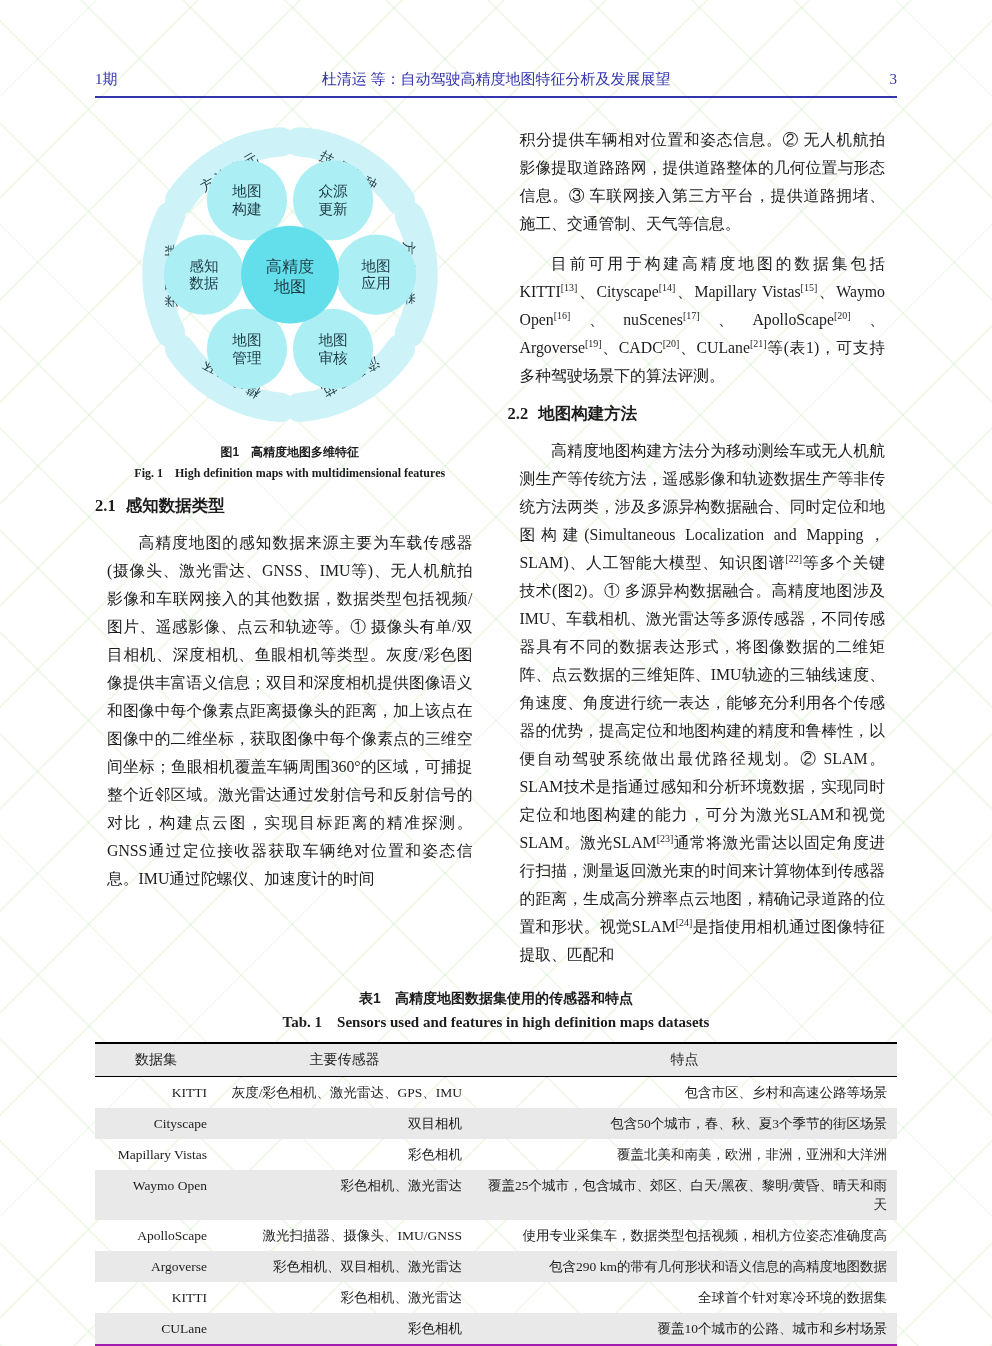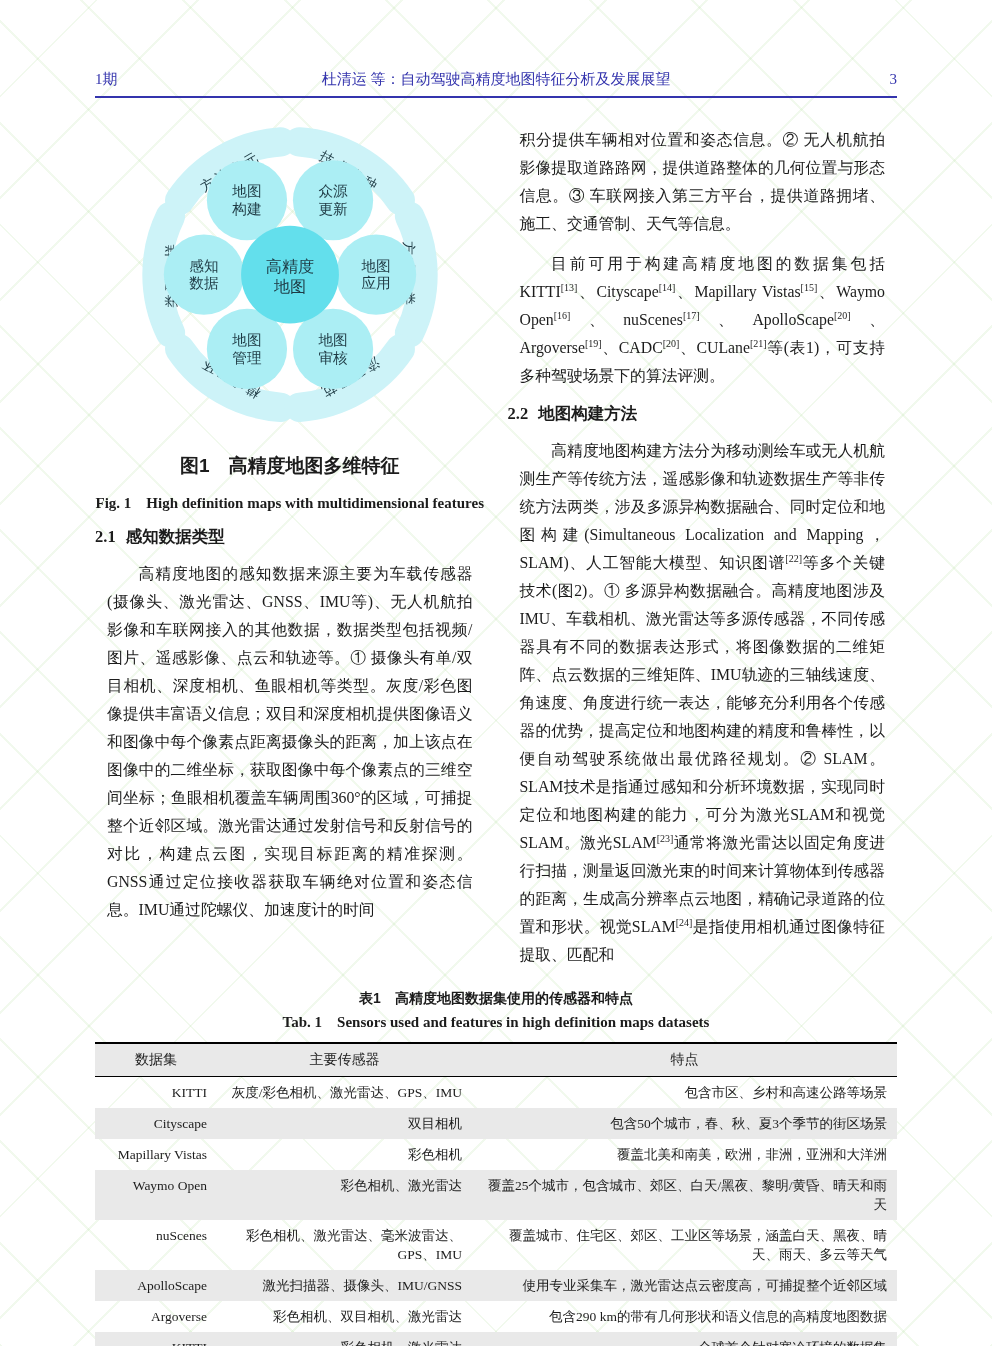--- a/index.html
+++ b/index.html
@@ -53,25 +53,25 @@
   .flower text{
     font-family:"Liberation Serif","DejaVu Serif",serif;
     fill:var(--diagram-text);
   }
   .flower .sat-label{font-size:15px;text-anchor:middle;}
   .flower .center-label{font-size:16.5px;text-anchor:middle;}
   .flower .petal-label{font-size:14px;text-anchor:middle;letter-spacing:3px;}
 
   .fig-caption-zh{
     font-family:"Liberation Sans","DejaVu Sans",sans-serif;
-    font-weight:bold;font-size:19px;margin-top:9px;
+    font-weight:bold;font-size:12px;
   }
   .fig-caption-en{
     font-family:"Liberation Serif","DejaVu Serif",serif;
-    font-weight:bold;font-size:15px;margin-top:15px;
+    font-weight:bold;font-size:12px;margin-top:4px;
   }
 
   .sec-head{font-size:16.5px;font-weight:bold;margin:13px 0 8px 0;}
   .sec-head .num{font-family:"Liberation Serif","DejaVu Serif",serif;margin-right:10px;}
   .sec-head .ttl{font-family:"Liberation Sans","DejaVu Sans",sans-serif;}
 
   .para{
     font-size:15.8px;line-height:28px;text-align:justify;
     margin:12px;text-indent:2em;
   }
@@ -237,28 +237,23 @@
             <td>Mapillary Vistas</td>
             <td>彩色相机</td>
             <td>覆盖北美和南美，欧洲，非洲，亚洲和大洋洲</td>
           </tr>
           <tr>
             <td>Waymo Open</td>
             <td>彩色相机、激光雷达</td>
             <td>覆盖25个城市，包含城市、郊区、白天/黑夜、黎明/黄昏、晴天和雨天</td>
           </tr>
           <tr>
-            <td>nuScenes</td>
-            <td>彩色相机、激光雷达、毫米波雷达、GPS、IMU</td>
-            <td>覆盖城市、住宅区、郊区、工业区等场景，涵盖白天、黑夜、晴天、雨天、多云等天气</td>
-          </tr>
-          <tr>
             <td>ApolloScape</td>
             <td>激光扫描器、摄像头、IMU/GNSS</td>
-            <td>使用专业采集车，激光雷达点云密度高，可捕捉整个近邻区域</td>
+            <td>使用专业采集车，数据类型包括视频，相机方位姿态准确度高</td>
           </tr>
           <tr>
             <td>Argoverse</td>
             <td>彩色相机、双目相机、激光雷达</td>
             <td>包含290 km的带有几何形状和语义信息的高精度地图数据</td>
           </tr>
           <tr>
             <td>KITTI</td>
             <td>彩色相机、激光雷达</td>
             <td>全球首个针对寒冷环境的数据集</td>

